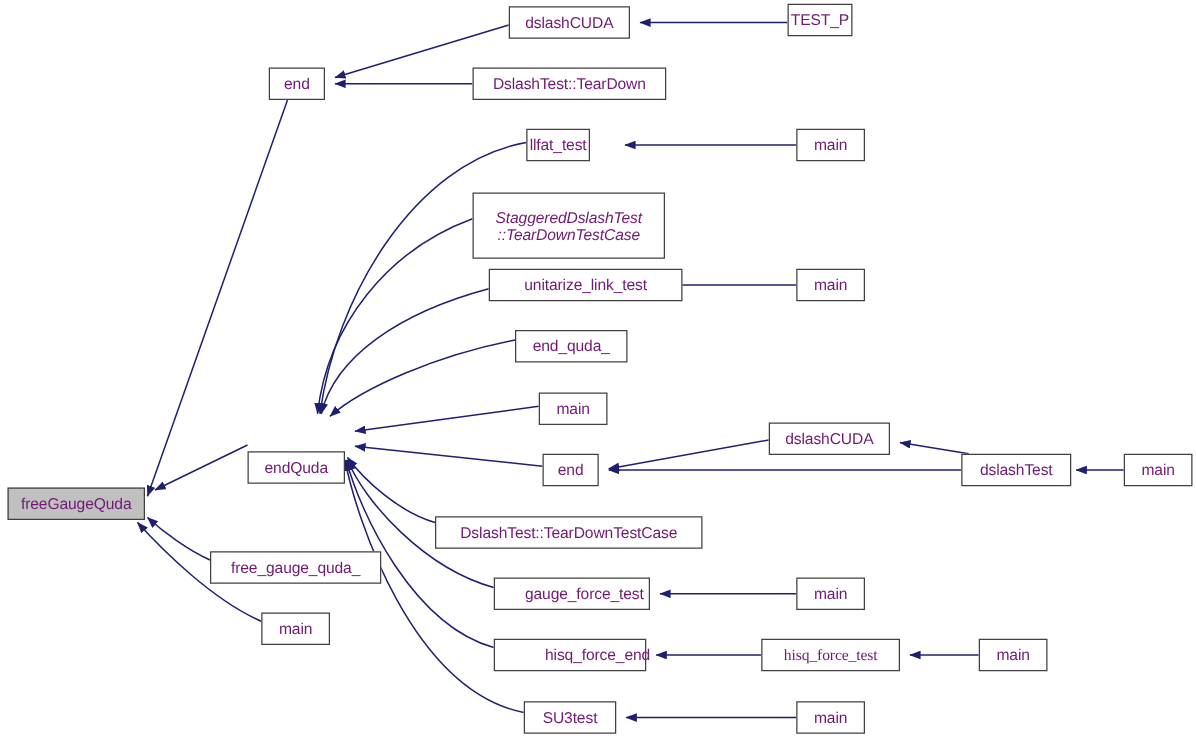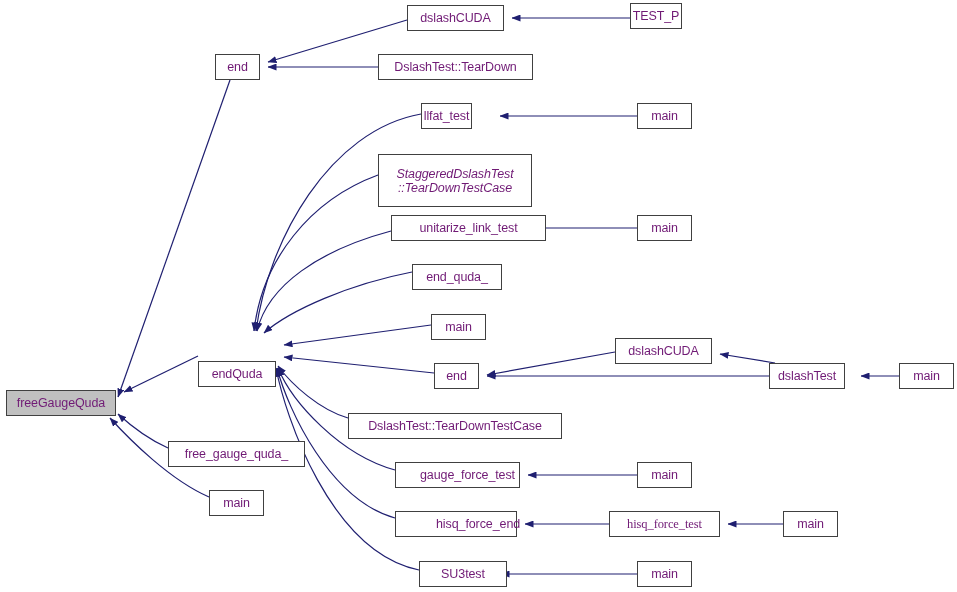--- a/index.html
+++ b/index.html
@@ -104,25 +104,25 @@
       <div class="node" style="left: 421px; top: 103px; width: 51px; height: 26px;"><span class="nlabel">llfat_test</span></div>
       <div class="node" style="left: 637px; top: 103px; width: 55px; height: 26px;"><span class="nlabel">main</span></div>
       <div class="node" style="left: 378px; top: 154px; width: 154px; height: 53px; font-style: italic;"><span class="nlabel">StaggeredDslashTest
 ::TearDownTestCase</span></div>
       <div class="node" style="left: 391px; top: 215px; width: 155px; height: 26px;"><span class="nlabel">unitarize_link_test</span></div>
       <div class="node" style="left: 637px; top: 215px; width: 55px; height: 26px;"><span class="nlabel">main</span></div>
       <div class="node" style="left: 412px; top: 264px; width: 90px; height: 26px;"><span class="nlabel">end_quda_</span></div>
       <div class="node" style="left: 431px; top: 314px; width: 55px; height: 26px;"><span class="nlabel">main</span></div>
       <div class="node" style="left: 434px; top: 363px; width: 45px; height: 26px;"><span class="nlabel">end</span></div>
       <div class="node" style="left: 615px; top: 338px; width: 97px; height: 26px;"><span class="nlabel">dslashCUDA</span></div>
-      <div class="node" style="left: 769px; top: 363px; width: 76px; height: 26px; align-items: center;"><span class="nlabel">dslashTest</span></div>
+      <div class="node" style="left: 769px; top: 363px; width: 88px; height: 26px; align-items: center;"><span class="nlabel">dslashTest</span></div>
       <div class="node" style="left: 899px; top: 363px; width: 55px; height: 26px;"><span class="nlabel">main</span></div>
       <div class="node" style="left: 348px; top: 413px; width: 214px; height: 26px;"><span class="nlabel">DslashTest::TearDownTestCase</span></div>
       <div class="node" style="left: 395px; top: 462px; width: 125px; height: 26px; padding-left: 20px;"><span class="nlabel">gauge_force_test</span></div>
       <div class="node" style="left: 637px; top: 462px; width: 55px; height: 26px;"><span class="nlabel">main</span></div>
       <div class="node" style="left: 395px; top: 511px; width: 122px; height: 26px; padding-left: 40px;"><span class="nlabel">hisq_force_end</span></div>
       <div class="node" style="left: 609px; top: 511px; width: 111px; height: 26px; font-family: Liberation Serif, serif;"><span class="nlabel">hisq_force_test</span></div>
       <div class="node" style="left: 783px; top: 511px; width: 55px; height: 26px;"><span class="nlabel">main</span></div>
-      <div class="node" style="left: 419px; top: 561px; width: 88px; height: 26px;"><span class="nlabel">SU3test</span></div>
+      <div class="node" style="left: 419px; top: 561px; width: 74px; height: 26px;"><span class="nlabel">SU3test</span></div>
       <div class="node" style="left: 637px; top: 561px; width: 55px; height: 26px;"><span class="nlabel">main</span></div>
     </div>
 
 </div>
 
 </body></html>

